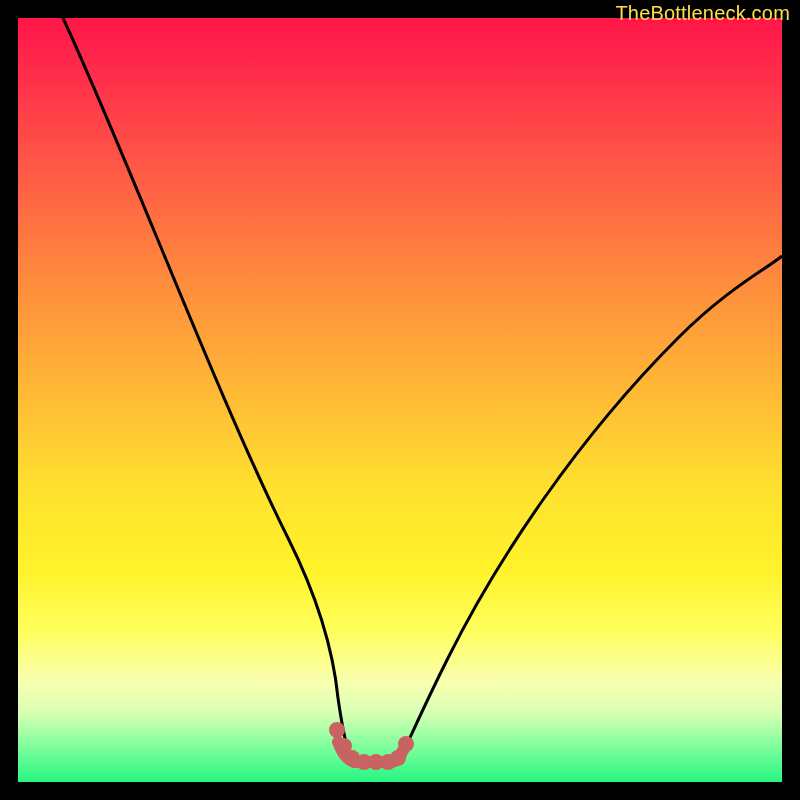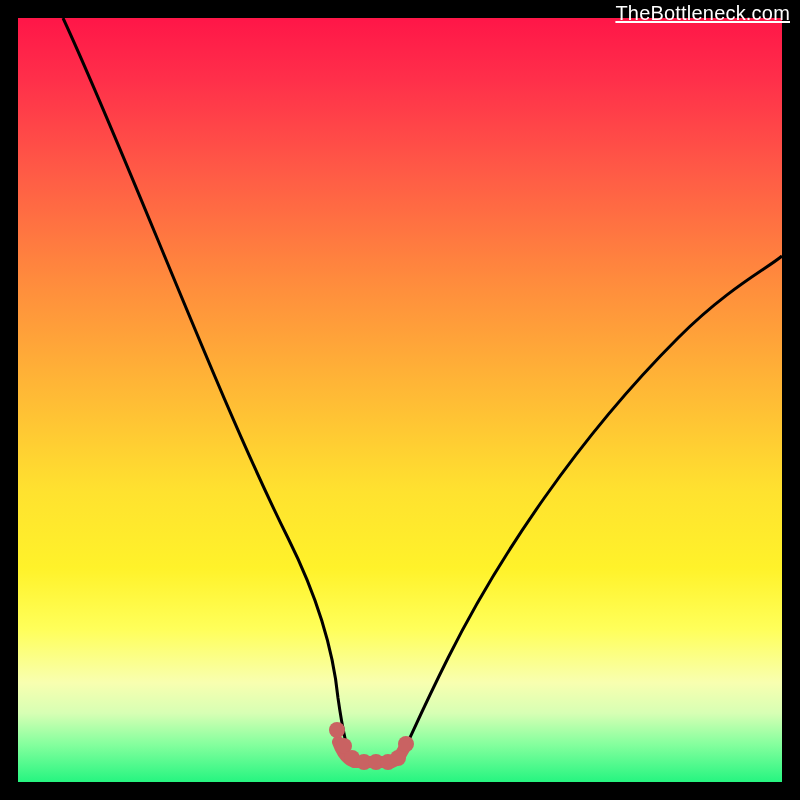--- a/index.html
+++ b/index.html
@@ -37,26 +37,25 @@
       #f8ffb0 87%,
       #d7ffb4 91%,
       #86ff9e 95%,
       #26f580 100%
     );
   }
   .watermark {
     position: absolute;
     top: 2px;
     right: 10px;
-    color: #ffffff;
+    color: #fde047;
     font-size: 20px;
     font-weight: 500;
     letter-spacing: 0.2px;
     user-select: none;
-    text-decoration: underline;
   }
   svg.overlay {
     position: absolute;
     left: 0;
     top: 0;
     width: 764px;
     height: 764px;
   }
 </style>
 </head>

